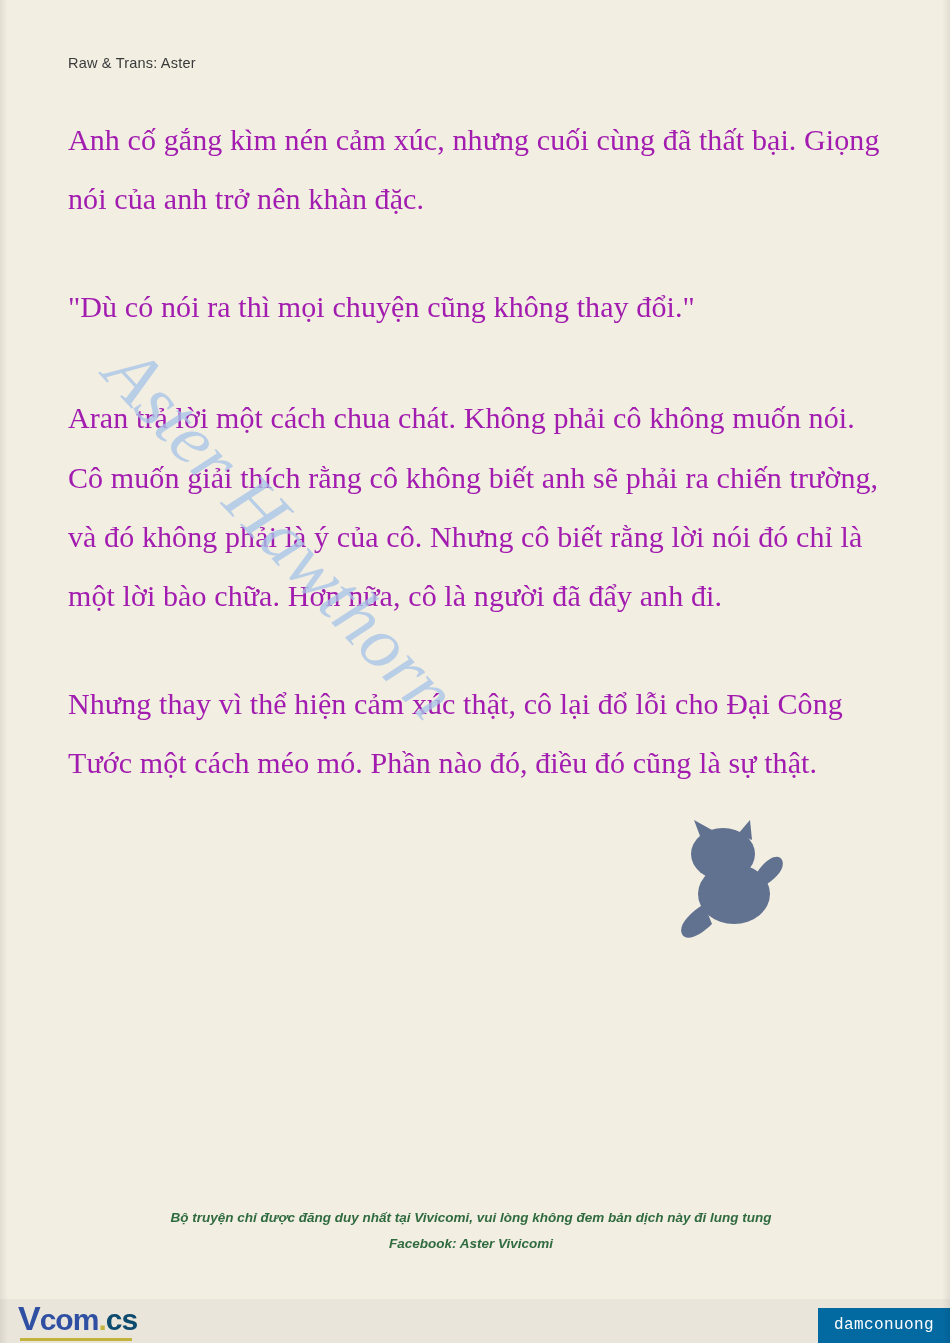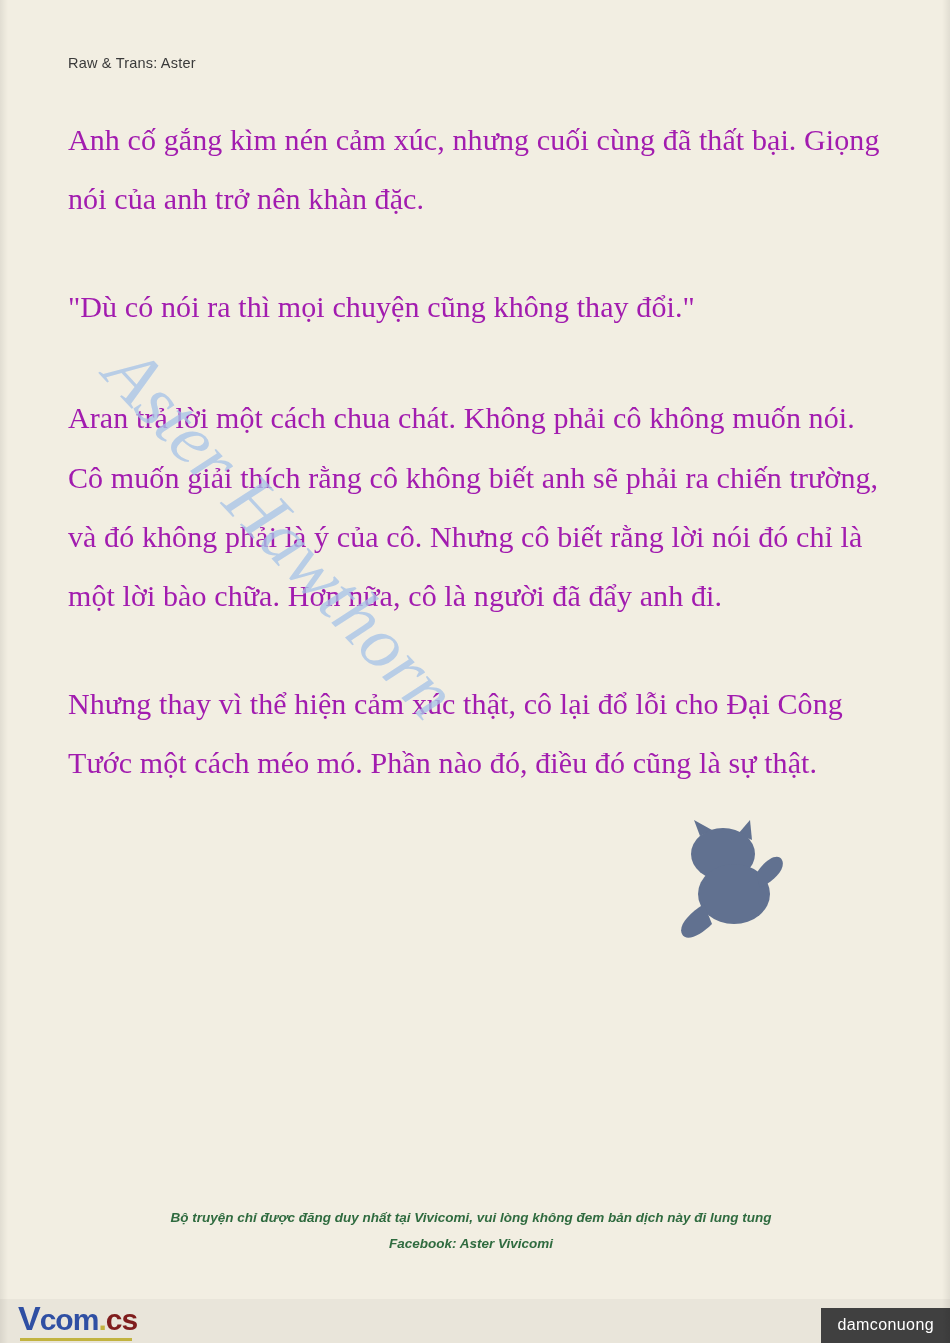--- a/index.html
+++ b/index.html
@@ -111,37 +111,37 @@
     line-height: 1;
   }
   .logo .com {
     color: #2f4fa3;
     margin-top: 28px;
   }
   .logo .dot {
     color: #c2b33f;
   }
   .logo .cs {
-    color: #7f1d1d;
+    color: #0c4a6e;
   }
   .logo-underline {
     position: absolute;
     left: 20px;
     bottom: 2px;
     width: 112px;
     height: 3px;
     background: #c2b33f;
   }
   .badge {
     position: absolute;
     right: 0;
     bottom: 0;
-    background: #404040;
+    background: #0369a1;
     color: #ffffff;
-    font-family: Liberation Sans, sans-serif;
+    font-family: Liberation Mono, monospace;
     font-size: 16px;
     padding: 8px 16px 9px 16px;
     letter-spacing: 0.4px;
   }
   .side-shadow-l {
     position: absolute;
     left: 0; top: 0; bottom: 0;
     width: 8px;
     background: linear-gradient(to right, rgba(0,0,0,0.07), rgba(0,0,0,0));
     pointer-events: none;

